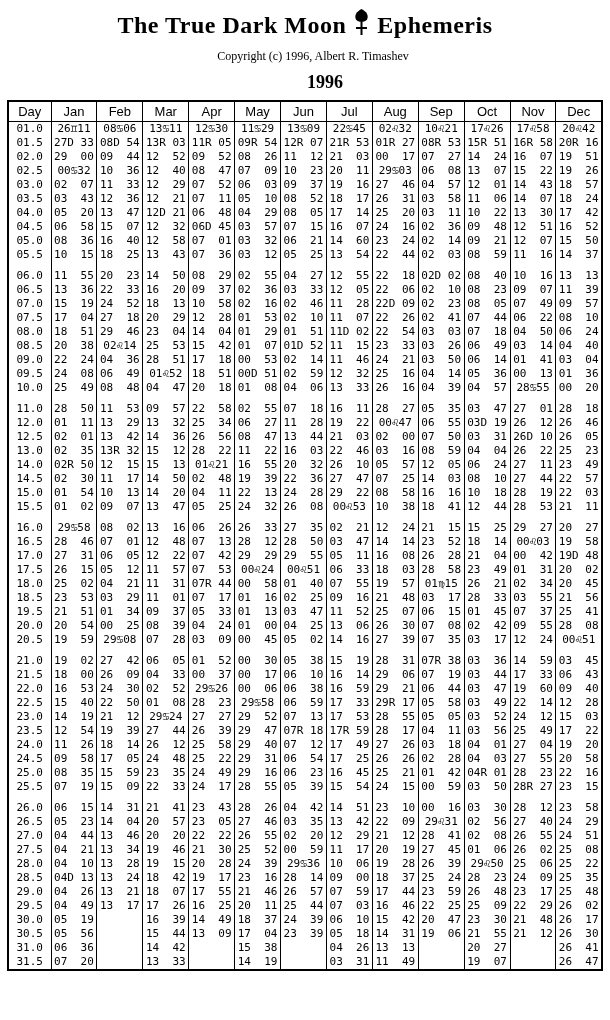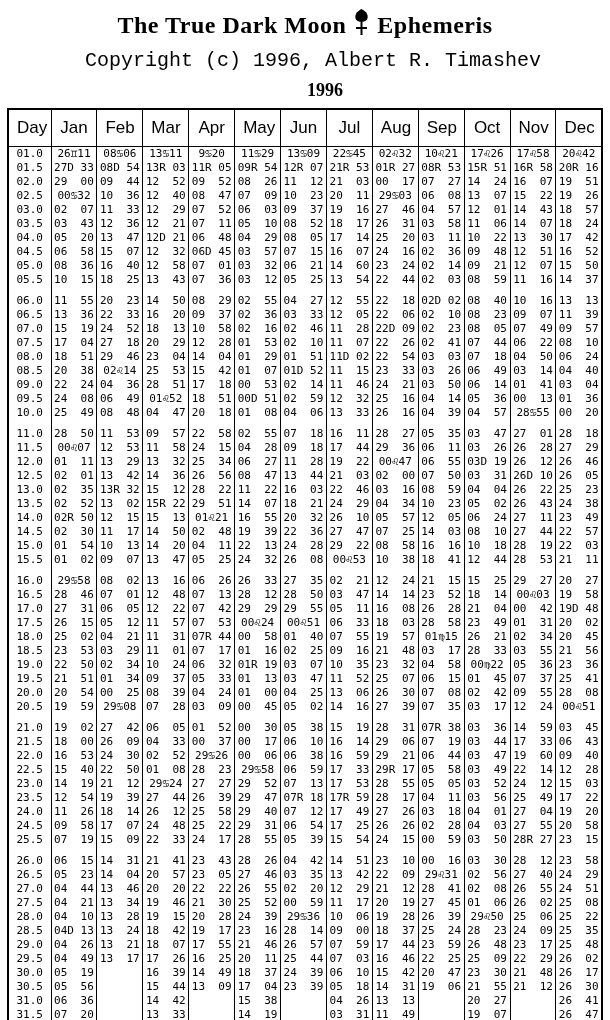--- a/index.html
+++ b/index.html
@@ -7,38 +7,38 @@
   .header{ text-align:center; }
   .title{
     margin-top:8px;
     font-size:24px;
     font-weight:bold;
     font-family:"Liberation Serif",serif;
     letter-spacing:0.5px;
     display:flex; align-items:center; justify-content:center; gap:7px;text-align:center;
   }
   .lilith{ display:inline-block; position:relative; top:1px; }
-  .copyright{ margin-top:7px; font-size:20px; font-family:Liberation Mono, monospace;margin-left:16px; }
+  .copyright{ margin-top:7px; font-size:12px; font-family:Liberation Serif, serif;margin-left:16px; }
   .year{ margin-top:8px; font-size:18px; font-weight:bold; font-family:"Liberation Serif",serif;margin-left:40px; }
   table.eph{
     margin:7px auto 0 auto;
     border-collapse:collapse;
     border:2px solid #000;
     table-layout:fixed;
     width:596px;
   }
   table.eph col.daycol{ width:43px; }
   table.eph th{
     font-family:"Liberation Sans",sans-serif;
     font-weight:normal;
-    font-size:17px;
+    font-size:13px;
     height:19px;
     border-bottom:1px solid #000;
     border-left:1px solid #000;
-    padding:8px;
+    padding:0;
     text-align:center;
   }
   table.eph th:first-child{ border-left:none; }
   table.eph td{
     font-family:"DejaVu Sans Mono","DejaVu Sans",monospace;
     font-size:11px;
     line-height:14px;
     height:14px;
     border-left:1px solid #000;
     padding:0;
@@ -100,21 +100,21 @@
         <th>Nov</th>
         <th>Dec</th>
       </tr>
     </thead>
   <tbody id="eph-body">
       <tr>
         <td>01.0</td>
         <td>26♊11</td>
         <td>08♋06</td>
         <td>13♋11</td>
-        <td>9♋20</td>
+        <td>12♋30</td>
         <td>11♋29</td>
         <td>13♋09</td>
         <td>22♋45</td>
         <td>02♌32</td>
         <td>10♌21</td>
         <td>17♌26</td>
         <td>17♌58</td>
         <td>20♌42</td>
       </tr>
       <tr>
@@ -426,35 +426,20 @@
         <td>02  55</td>
         <td>07  18</td>
         <td>16  11</td>
         <td>28  27</td>
         <td>05  35</td>
         <td>03  47</td>
         <td>27  01</td>
         <td>28  18</td>
       </tr>
       <tr>
-        <td>11.5</td>
-        <td>00♌07</td>
-        <td>12  53</td>
-        <td>11  58</td>
-        <td>24  15</td>
-        <td>04  28</td>
-        <td>09  18</td>
-        <td>17  44</td>
-        <td>29  36</td>
-        <td>06  11</td>
-        <td>03  26</td>
-        <td>26  28</td>
-        <td>27  29</td>
-      </tr>
-      <tr>
         <td>12.0</td>
         <td>01  11</td>
         <td>13  29</td>
         <td>13  32</td>
         <td>25  34</td>
         <td>06  27</td>
         <td>11  28</td>
         <td>19  22</td>
         <td>00♌47</td>
         <td>06  55</td>
@@ -486,35 +471,20 @@
         <td>11  22</td>
         <td>16  03</td>
         <td>22  46</td>
         <td>03  16</td>
         <td>08  59</td>
         <td>04  04</td>
         <td>26  22</td>
         <td>25  23</td>
       </tr>
       <tr>
-        <td>13.5</td>
-        <td>02  52</td>
-        <td>13  02</td>
-        <td>15R 22</td>
-        <td>29  51</td>
-        <td>14  07</td>
-        <td>18  21</td>
-        <td>24  29</td>
-        <td>04  34</td>
-        <td>10  23</td>
-        <td>05  02</td>
-        <td>26  43</td>
-        <td>24  38</td>
-      </tr>
-      <tr>
         <td>14.0</td>
         <td>02R 50</td>
         <td>12  15</td>
         <td>15  13</td>
         <td>01♌21</td>
         <td>16  55</td>
         <td>20  32</td>
         <td>26  10</td>
         <td>05  57</td>
         <td>12  05</td>
@@ -666,35 +636,20 @@
         <td>01  16</td>
         <td>02  25</td>
         <td>09  16</td>
         <td>21  48</td>
         <td>03  17</td>
         <td>28  33</td>
         <td>03  55</td>
         <td>21  56</td>
       </tr>
       <tr>
-        <td>19.0</td>
-        <td>22  50</td>
-        <td>02  34</td>
-        <td>10  24</td>
-        <td>06  32</td>
-        <td>01R 19</td>
-        <td>03  07</td>
-        <td>10  35</td>
-        <td>23  32</td>
-        <td>04  58</td>
-        <td>00♍22</td>
-        <td>05  36</td>
-        <td>23  36</td>
-      </tr>
-      <tr>
         <td>19.5</td>
         <td>21  51</td>
         <td>01  34</td>
         <td>09  37</td>
         <td>05  33</td>
         <td>01  13</td>
         <td>03  47</td>
         <td>11  52</td>
         <td>25  07</td>
         <td>06  15</td>
@@ -848,31 +803,46 @@
         <td>17  49</td>
         <td>27  26</td>
         <td>03  18</td>
         <td>04  01</td>
         <td>27  04</td>
         <td>19  20</td>
       </tr>
       <tr>
         <td>24.5</td>
         <td>09  58</td>
-        <td>17  07</td>
+        <td>17  05</td>
         <td>24  48</td>
         <td>25  22</td>
         <td>29  31</td>
         <td>06  54</td>
         <td>17  25</td>
         <td>26  26</td>
         <td>02  28</td>
         <td>04  03</td>
         <td>27  55</td>
         <td>20  58</td>
+      </tr>
+      <tr>
+        <td>25.0</td>
+        <td>08  35</td>
+        <td>15  59</td>
+        <td>23  35</td>
+        <td>24  49</td>
+        <td>29  16</td>
+        <td>06  23</td>
+        <td>16  45</td>
+        <td>25  21</td>
+        <td>01  42</td>
+        <td>04R 01</td>
+        <td>28  23</td>
+        <td>22  16</td>
       </tr>
       <tr>
         <td>25.5</td>
         <td>07  19</td>
         <td>15  09</td>
         <td>22  33</td>
         <td>24  17</td>
         <td>28  55</td>
         <td>05  39</td>
         <td>15  54</td>

